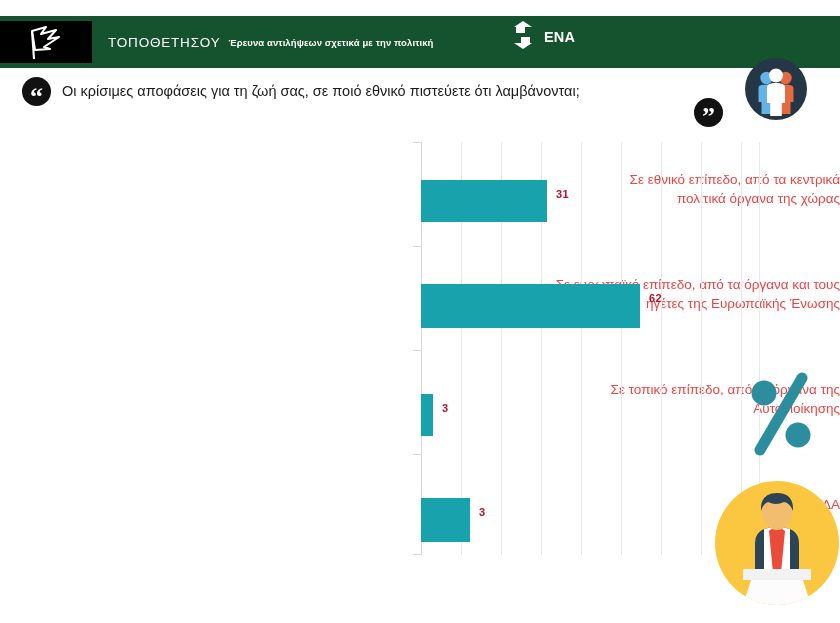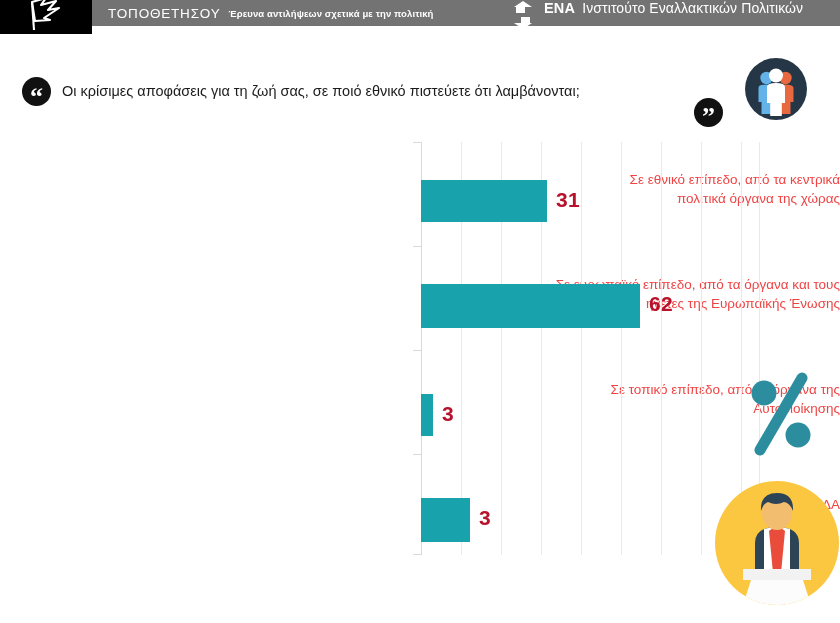--- a/index.html
+++ b/index.html
@@ -9,24 +9,24 @@
     height: 623px;
     background: #ffffff;
     font-family: "Liberation Sans", sans-serif;
     overflow: hidden;
     position: relative;
   }
 
   
   .header {
     position: absolute;
-    top: 0; left: 0;
+    top: 16px; left: 0;
     width: 840px;
-    height: 26px;
-    background: #737373;
+    height: 52px;
+    background: #14532d;
     display: flex;
     align-items: center;
   }
 
   .logo-box {
     width: 92px;
     height: 42px;
     background: #000000;
     position: relative;
     flex: 0 0 92px;
@@ -52,21 +52,21 @@
     letter-spacing: 0.1px;
     font-weight: bold;
   }
 
   .ena-block {
     position: absolute;
     left: 512px;
     top: 0;
     height: 42px;
     display: flex;
-    align-items: flex-start;
+    align-items: center;
   }
   .ena-mark { margin-right: 10px; }
   .ena-name {
     color: #ffffff;
     font-size: 14.5px;
     font-weight: bold;
     letter-spacing: 0.2px;
   }
   .ena-desc {
     color: #ffffff;
@@ -149,21 +149,21 @@
     background: #d9d9da;
   }
   .bar {
     position: absolute;
     left: 0;
     background: #18a2ab;
   }
   .bar-value {
     position: absolute;
     color: #b7122b;
-    font-size: 21px;
+    font-size: 11px;
     font-weight: bold;
     letter-spacing: 0.3px;
     text-align: center;
   }
   .cat-label {
     position: absolute;
     right: 0;
     text-align: right;
     font-size: 13.5px;
     color: #ef4444;
@@ -215,21 +215,20 @@
   <span class="brand-sub">Έρευνα αντιλήψεων σχετικά με την πολιτική</span>
 
   <div class="ena-block">
     <span class="ena-mark">
       <svg width="22" height="30" viewBox="0 0 22 30">
         <path d="M11 1 L20 7 L13 7 L13 13 L4 13 L4 7 L2 7 Z" fill="#ffffff"></path>
         <path d="M11 29 L2 23 L9 23 L9 17 L18 17 L18 23 L20 23 Z" fill="#ffffff"></path>
       </svg>
     </span>
     <span class="ena-name">ΕΝΑ</span>
-    <span class="ena-desc">Ινστιτούτο Εναλλακτικών Πολιτικών</span>
   </div>
 </div>
 
 <div class="quote-open">“</div>
 <div class="question-text">Οι κρίσιμες αποφάσεις για τη ζωή σας, σε ποιό εθνικό πιστεύετε ότι λαμβάνονται;</div>
 <div class="quote-close">”</div>
 
 <div class="people-icon">
   <svg width="62" height="62" viewBox="0 0 62 62">
     <g>

